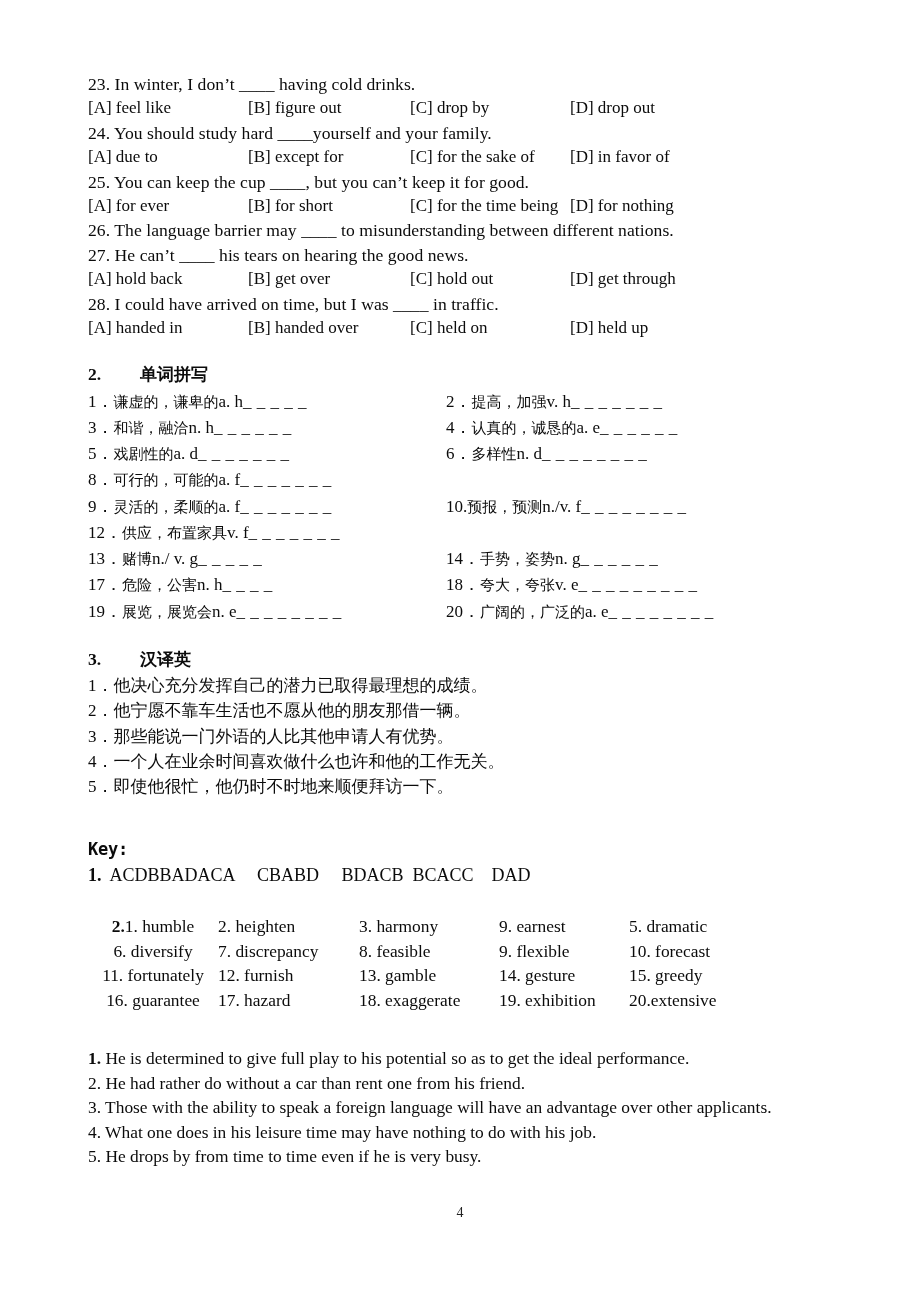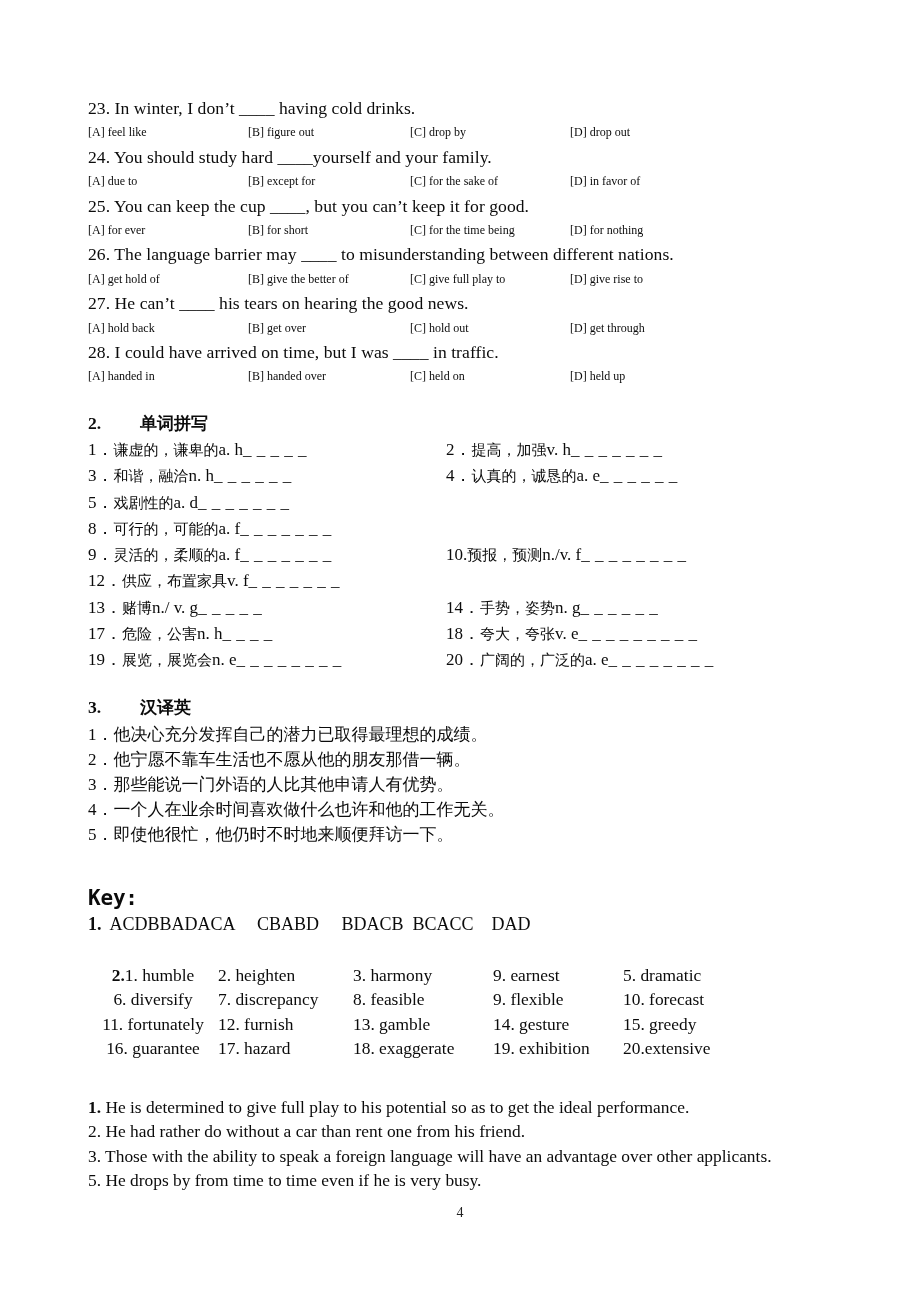--- a/index.html
+++ b/index.html
@@ -20,34 +20,34 @@
     position: absolute;
     left: 0;
     top: 0;
     width: 920px;
     height: 1302px;
     background: #ffffff;
   }
   .content {
     position: absolute;
     left: 88px;
-    top: 96px;
+    top: 72px;
     width: 760px;
   }
 
   
   .mc-block { }
   .q-line {
     font-size: 17.6px;
     line-height: 24.4px;
     white-space: pre;
     letter-spacing: 0.05px;
   }
   .opt-line {
-    font-size: 12px;
+    font-size: 17px;
     line-height: 24.4px;
     display: flex;
     white-space: pre;
   }
   .opt {
     display: block;
     flex: 0 0 auto;
   }
   .opt.w1 { width: 160px; }
   .opt.w2 { width: 162px; }
@@ -117,21 +117,21 @@
     font-family: "DejaVu Sans", "Liberation Sans", sans-serif;
   }
   .trow .idx {
     font-family: "Liberation Serif", serif;
     font-size: 17px;
   }
 
   
   .key-title {
     margin-top: 38px;
-    font-size: 21px;
+    font-size: 17px;
     line-height: 25px;
     font-family: "DejaVu Sans Mono", "Liberation Mono", monospace;
     font-weight: bold;
     letter-spacing: -0.2px;
   }
   .key1 {
     font-size: 18px;
     line-height: 26px;
     white-space: pre;
   }
@@ -145,21 +145,21 @@
     font-size: 17.4px;
     line-height: 24.5px;
     white-space: pre;
   }
   .kcell {
     flex: 0 0 auto;
     display: block;
   }
   .kcell.c1 { width: 130px; text-align: center; }
   .kcell.c2 { width: 135px; }
-  .kcell.c3 { width: 140px; }
+  .kcell.c3 { width: 140px; margin-left: 6px; }
   .kcell.c4 { width: 130px; }
   .kcell.c5 { width: auto; }
   .key2 .b { font-weight: bold; }
 
   .key3 { margin-top: 34px; }
   .key3 .s {
     font-size: 17.4px;
     line-height: 24.5px;
     white-space: pre;
   }
@@ -203,26 +203,20 @@
 
       <div class="q-line">25. You can keep the cup ____, but you can’t keep it for good.</div>
       <div class="opt-line">
         <span class="opt w1">[A] for ever</span>
         <span class="opt w2">[B] for short</span>
         <span class="opt c-wide">[C] for the time being</span>
         <span class="opt w4">[D] for nothing</span>
       </div>
 
       <div class="q-line">26. The language barrier may ____ to misunderstanding between different nations.</div>
-      <div class="opt-line">
-        <span class="opt w1">[A] get hold of</span>
-        <span class="opt w2">[B] give the better of</span>
-        <span class="opt c-wide">[C] give full play to</span>
-        <span class="opt w4">[D] give rise to</span>
-      </div>
 
       <div class="q-line">27. He can’t ____ his tears on hearing the good news.</div>
       <div class="opt-line">
         <span class="opt w1">[A] hold back</span>
         <span class="opt w2">[B] get over</span>
         <span class="opt w3">[C] hold out</span>
         <span class="opt w4">[D] get through</span>
       </div>
 
       <div class="q-line">28. I could have arrived on time, but I was ____ in traffic.</div>
@@ -243,20 +237,21 @@
       <div class="vrow">
         <span class="vcell"><span class="en">1．</span><span class="cn">谦虚的，谦卑的</span><span class="en">a. h</span><span class="dash">_ _ _ _ _</span></span>
         <span class="vcell"><span class="en">2．</span><span class="cn">提高，加强</span><span class="en">v. h</span><span class="dash">_ _ _ _ _ _ _</span></span>
       </div>
       <div class="vrow">
         <span class="vcell"><span class="en">3．</span><span class="cn">和谐，融洽</span><span class="en">n. h</span><span class="dash">_ _ _ _ _ _</span></span>
         <span class="vcell"><span class="en">4．</span><span class="cn">认真的，诚恳的</span><span class="en">a. e</span><span class="dash">_ _ _ _ _ _</span></span>
       </div>
       <div class="vrow">
         <span class="vcell"><span class="en">5．</span><span class="cn">戏剧性的</span><span class="en">a. d</span><span class="dash">_ _ _ _ _ _ _</span></span>
+        <span class="vcell"><span class="en">6．</span><span class="cn">多样性</span><span class="en">n. d</span><span class="dash">_ _ _ _ _ _ _ _</span></span>
       </div>
       <div class="vrow">
         <span class="vcell"><span class="en">8．</span><span class="cn">可行的，可能的</span><span class="en">a. f</span><span class="dash">_ _ _ _ _ _ _</span></span>
       </div>
       <div class="vrow">
         <span class="vcell"><span class="en">9．</span><span class="cn">灵活的，柔顺的</span><span class="en">a. f</span><span class="dash">_ _ _ _ _ _ _</span></span>
         <span class="vcell"><span class="en">10.</span><span class="cn">预报，预测</span><span class="en">n./v. f</span><span class="dash">_ _ _ _ _ _ _ _</span></span>
       </div>
       <div class="vrow">
         <span class="vcell"><span class="en">12．</span><span class="cn">供应，布置家具</span><span class="en">v. f</span><span class="dash">_ _ _ _ _ _ _</span></span>
@@ -320,19 +315,20 @@
         <span class="kcell c3">18. exaggerate</span>
         <span class="kcell c4">19. exhibition</span>
         <span class="kcell c5">20.extensive</span>
       </div>
     </div>
 
     <div class="key3">
       <div class="s"><span class="b">1.</span><span> He is determined to give full play to his potential so as to get the ideal performance.</span></div>
       <div class="s"><span>2.</span><span> He had rather do without a car than rent one from his friend.</span></div>
       <div class="s"><span>3.</span><span> Those with the ability to speak a foreign language will have an advantage over other applicants.</span></div>
+      <div class="s"><span>4.</span><span> What one does in his leisure time may have nothing to do with his job.</span></div>
       <div class="s"><span>5.</span><span> He drops by from time to time even if he is very busy.</span></div>
     </div>
 
   </div>
 
   <div class="page-number">4</div>
 </div>
 
 </body></html>

